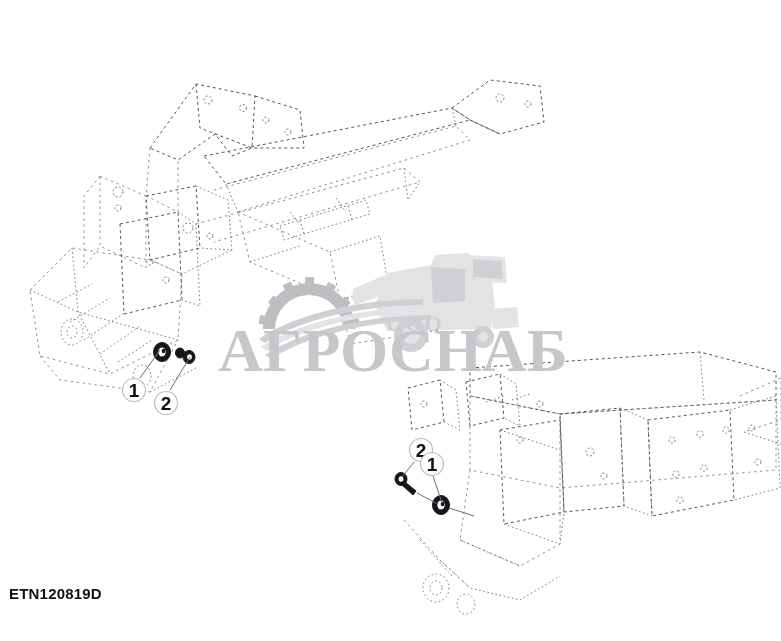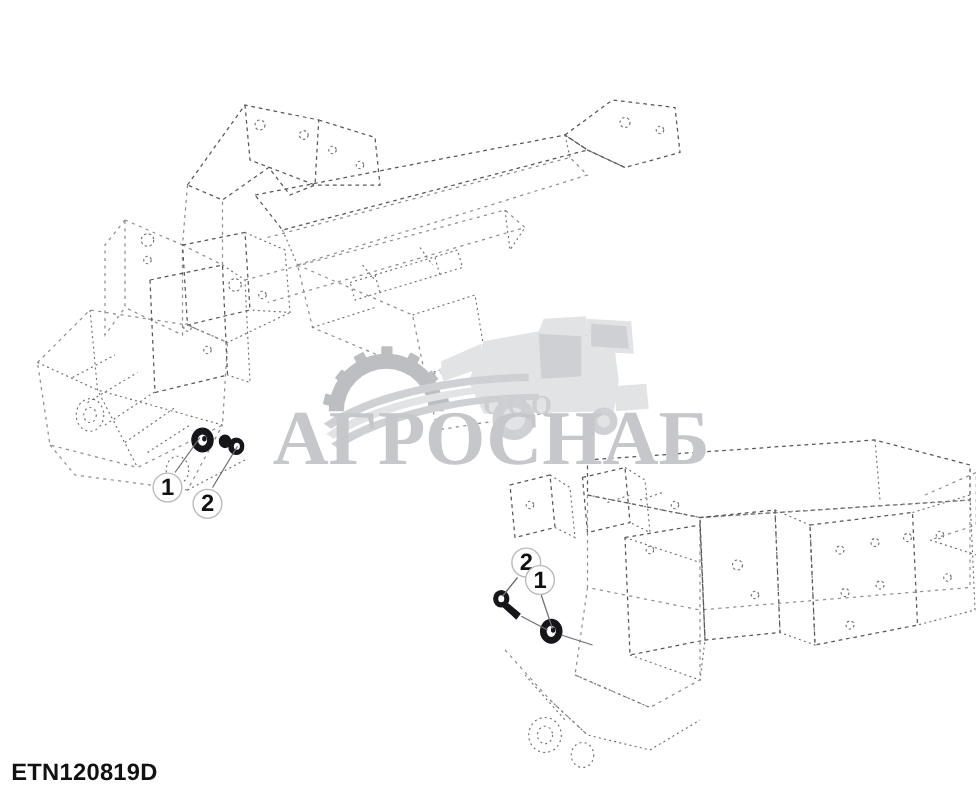--- a/index.html
+++ b/index.html
@@ -114,23 +114,23 @@
     font-weight: bold;
     font-size: 22px;
     fill: #cdced1;
     text-anchor: middle;
     letter-spacing: 2px;
   }
   
   #part-label {
     position: absolute;
     left: 9px;
-    top: 608px;
+    top: 585px;
     font-family: "Liberation Sans", sans-serif;
-    font-size: 19px;
+    font-size: 15px;
     font-weight: bold;
     letter-spacing: 0.2px;
     color: #111111;
     white-space: nowrap;
   }
 </style>
 </head>
 <body>
 
 <div id="page">

